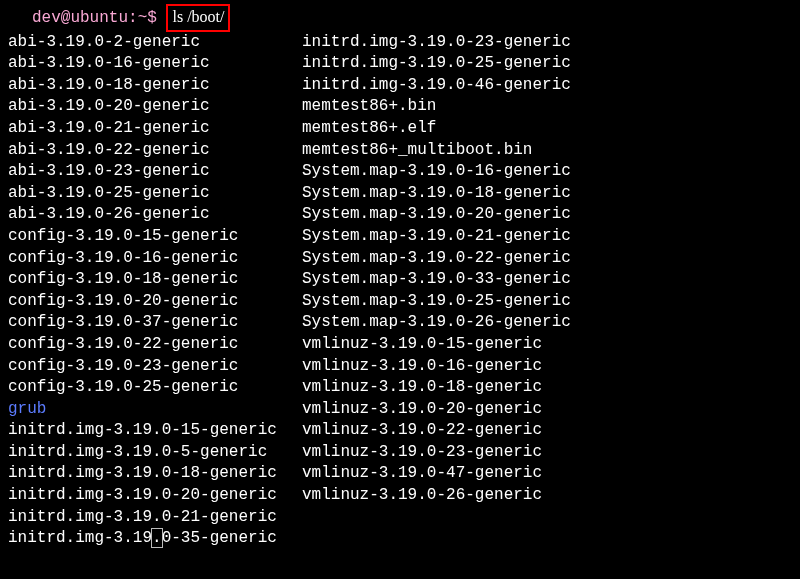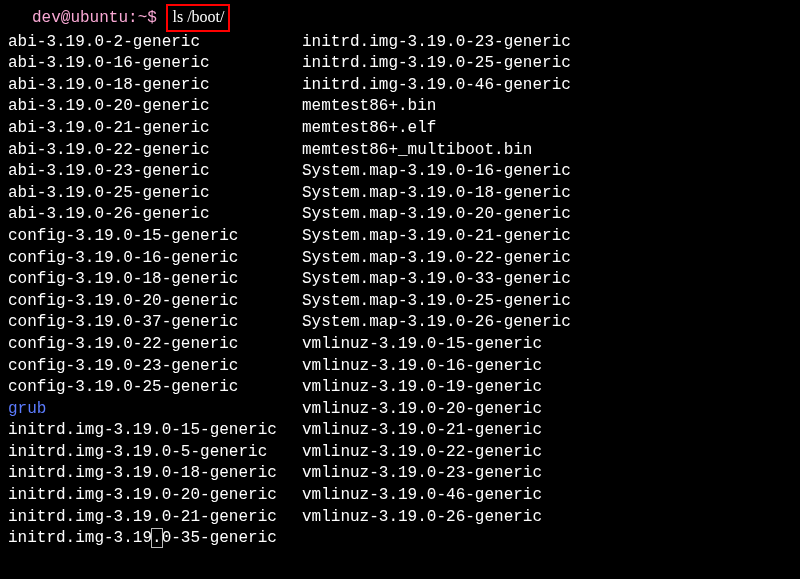--- a/index.html
+++ b/index.html
@@ -97,21 +97,20 @@
       <div class="entry">System.map-3.19.0-16-generic</div>
       <div class="entry">System.map-3.19.0-18-generic</div>
       <div class="entry">System.map-3.19.0-20-generic</div>
       <div class="entry">System.map-3.19.0-21-generic</div>
       <div class="entry">System.map-3.19.0-22-generic</div>
       <div class="entry">System.map-3.19.0-33-generic</div>
       <div class="entry">System.map-3.19.0-25-generic</div>
       <div class="entry">System.map-3.19.0-26-generic</div>
       <div class="entry">vmlinuz-3.19.0-15-generic</div>
       <div class="entry">vmlinuz-3.19.0-16-generic</div>
-      <div class="entry">vmlinuz-3.19.0-19-generic</div>
+      <div class="entry">vmlinuz-3.19.0-18-generic</div>
       <div class="entry">vmlinuz-3.19.0-20-generic</div>
-      <div class="entry">vmlinuz-3.19.0-21-generic</div>
       <div class="entry">vmlinuz-3.19.0-22-generic</div>
       <div class="entry">vmlinuz-3.19.0-23-generic</div>
-      <div class="entry">vmlinuz-3.19.0-46-generic</div>
+      <div class="entry">vmlinuz-3.19.0-47-generic</div>
       <div class="entry">vmlinuz-3.19.0-26-generic</div>
     </div>
 </div>
 
 </body></html>

